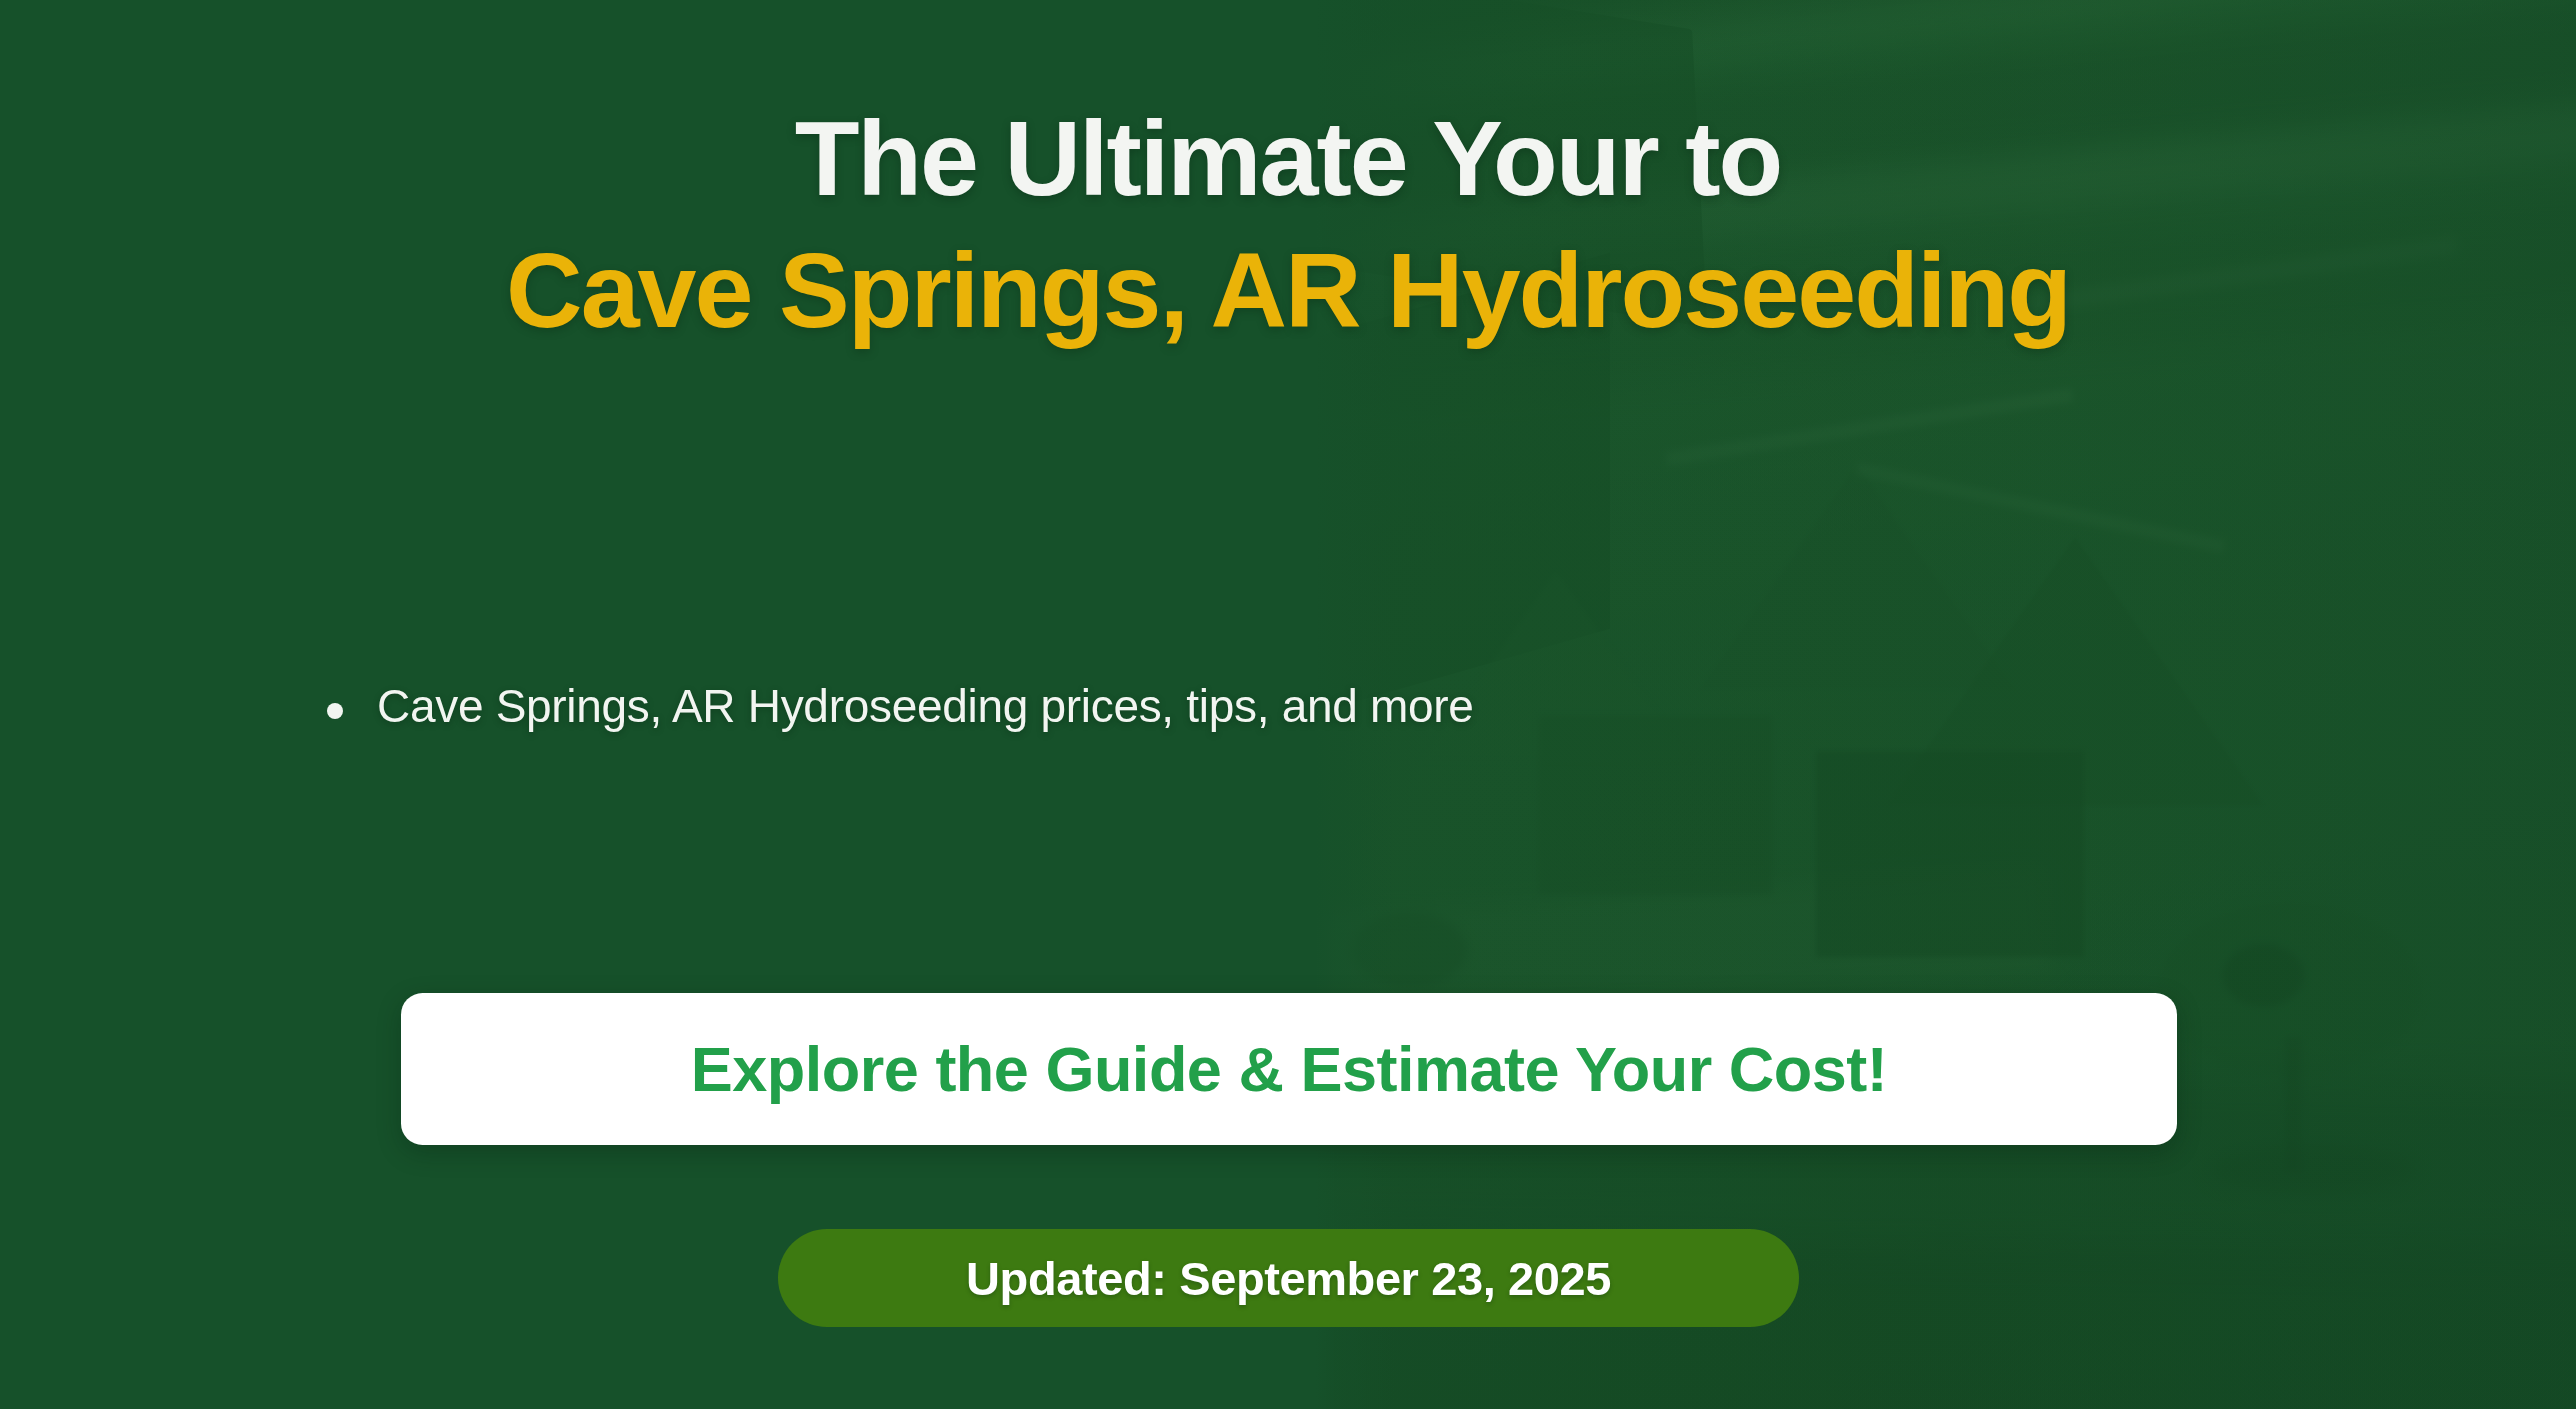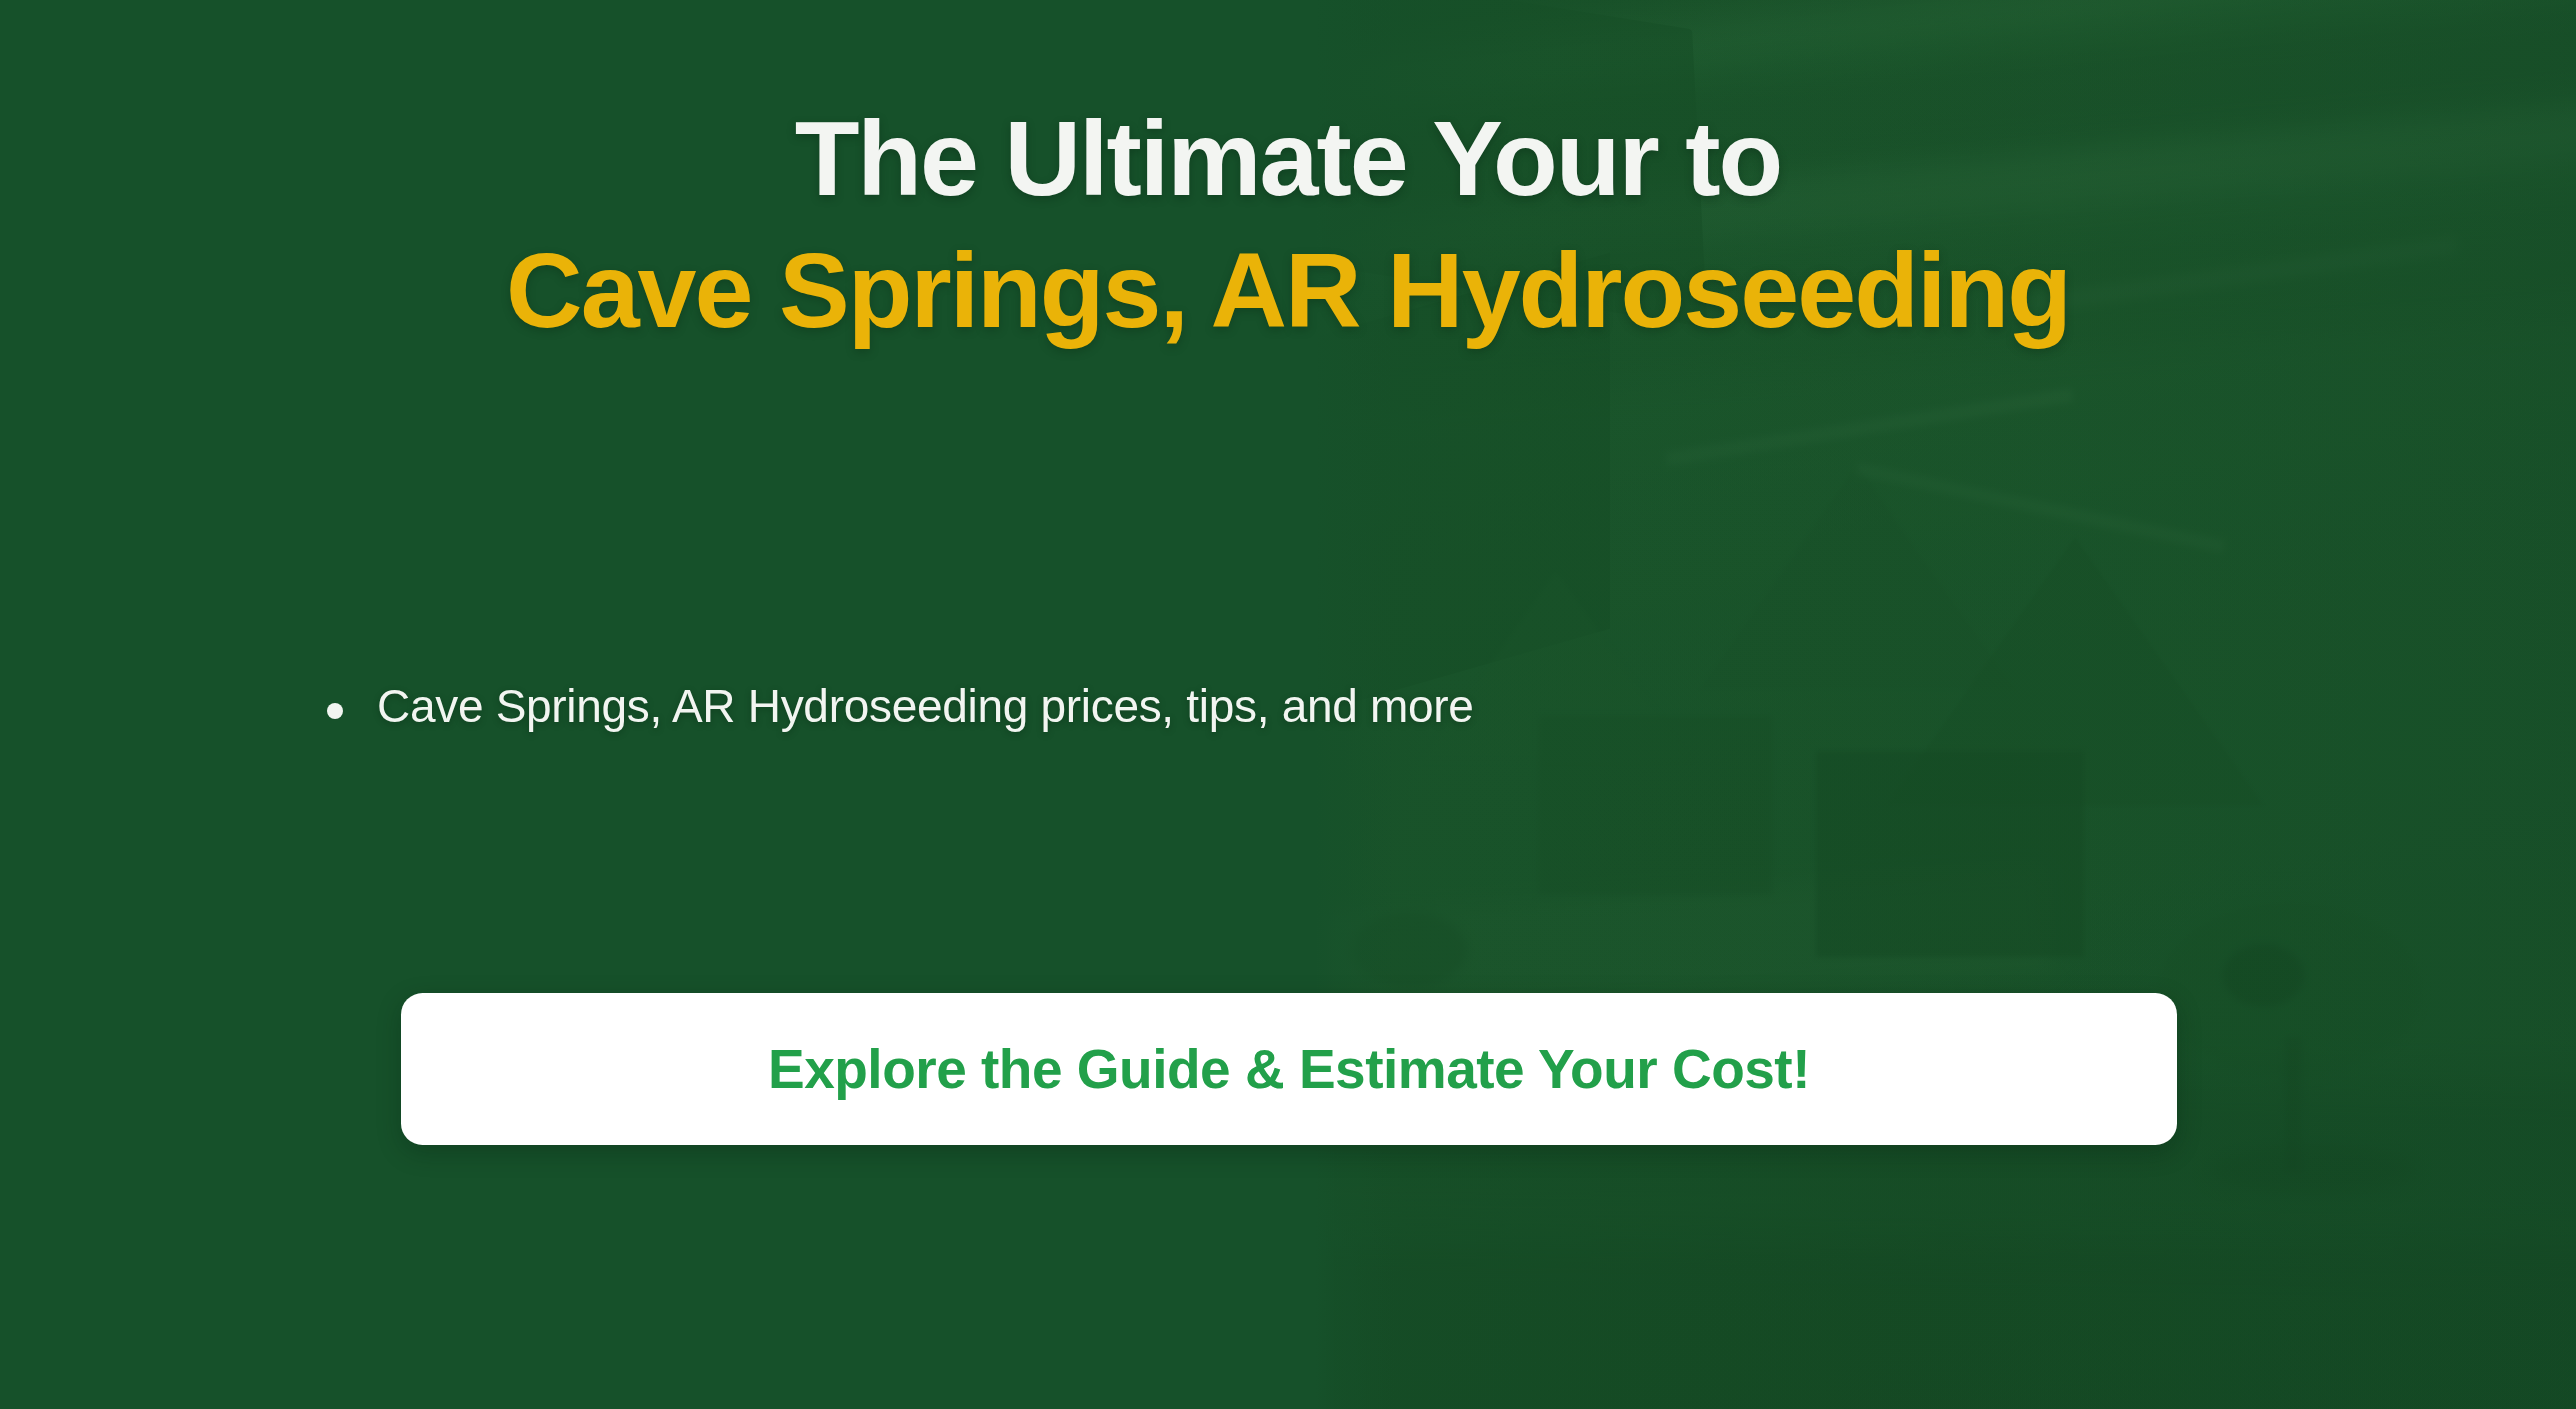--- a/index.html
+++ b/index.html
@@ -210,21 +210,21 @@
     position:absolute;
     left:401px;
     top:993px;
     width:1776px;
     height:152px;
     border:none;
     border-radius:21.5px;
     background:#ffffff;
     color:#22a04a;
     font-family:"Liberation Sans","DejaVu Sans",sans-serif;
-    font-size:55px;
+    font-size:63px;
     font-weight:700;
     letter-spacing:-0.5px;
     cursor:pointer;
     box-shadow:0 7.2px 23px rgba(6,34,16,.30);
     display:flex;
     align-items:center;
     justify-content:center;
     padding:0 27px;
   }
 
@@ -294,16 +294,17 @@
       <span class="l1">The Ultimate Your to</span>
       <span class="l2">Cave Springs, AR Hydroseeding</span>
     </h1>
 
     <ul class="bullets">
       <li>Cave Springs, AR Hydroseeding prices, tips, and more</li>
     </ul>
 
     <button class="cta">Explore the Guide &amp; Estimate Your Cost!</button>
 
+    <div class="updated">Updated: September 23, 2025</div>
 
   </div>
 </div>
 
 
 </body></html>

